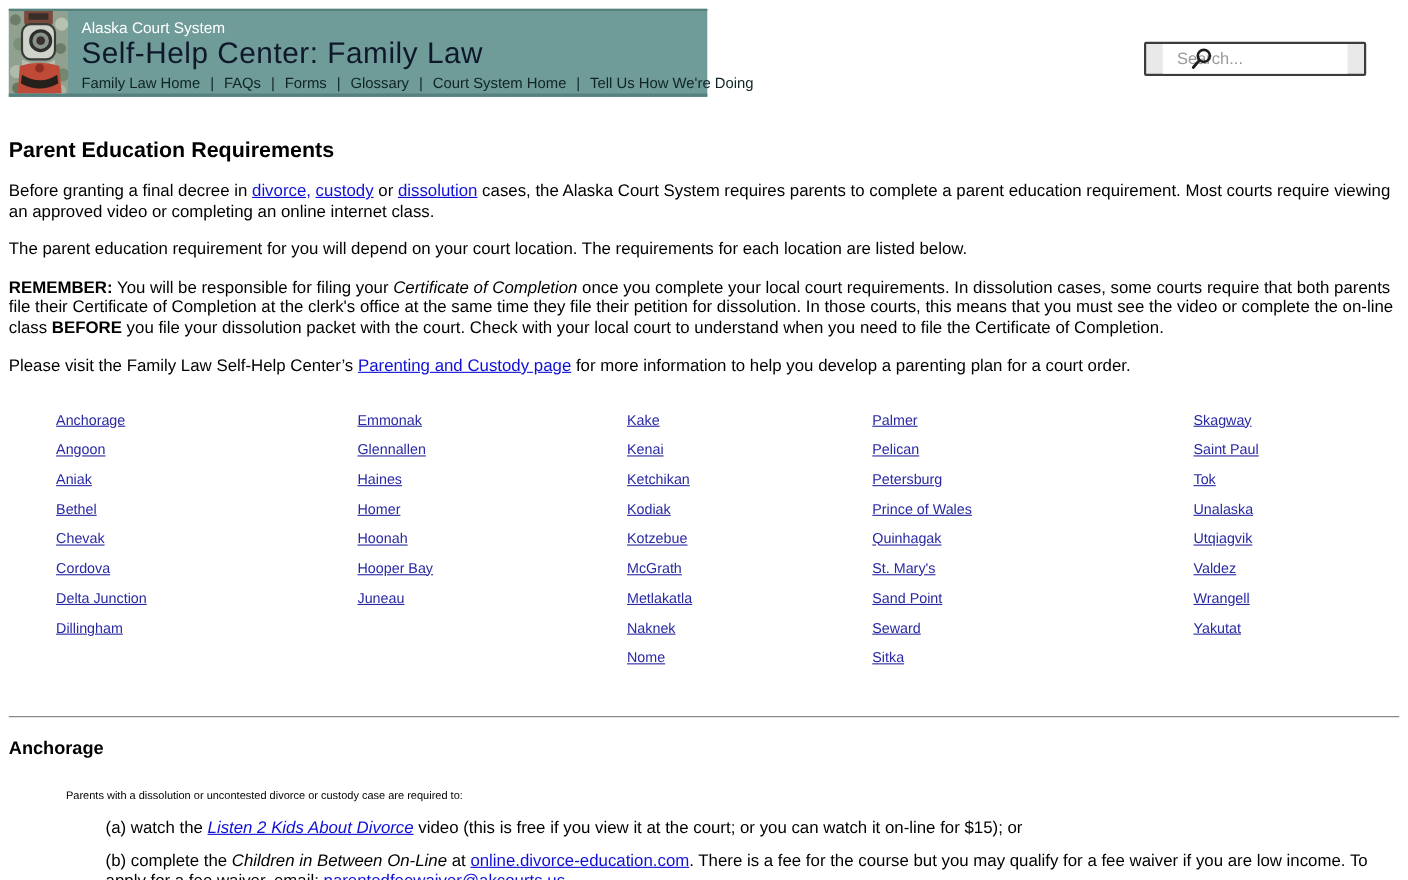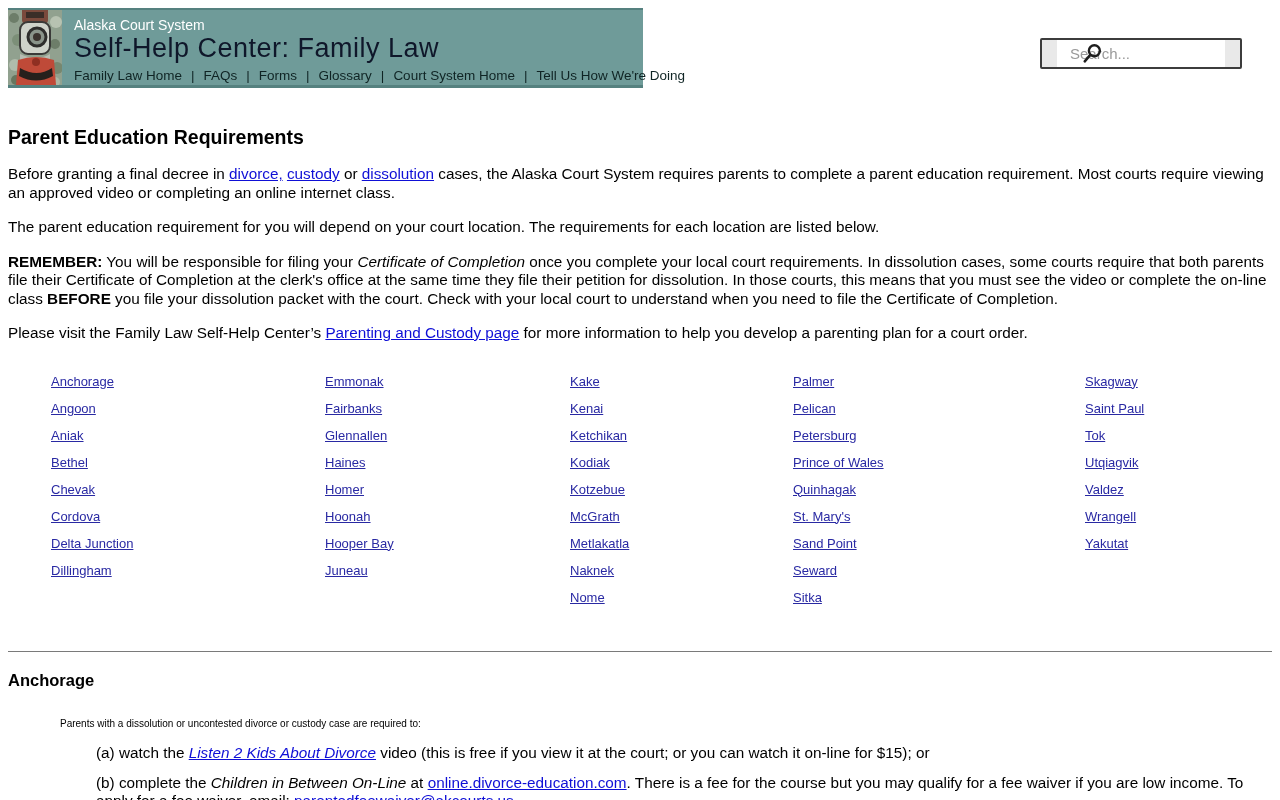--- a/index.html
+++ b/index.html
@@ -104,21 +104,20 @@
         <div class="city-cell"><a href="#">Angoon</a></div>
         <div class="city-cell"><a href="#">Aniak</a></div>
         <div class="city-cell"><a href="#">Bethel</a></div>
         <div class="city-cell"><a href="#">Chevak</a></div>
         <div class="city-cell"><a href="#">Cordova</a></div>
         <div class="city-cell"><a href="#">Delta Junction</a></div>
         <div class="city-cell"><a href="#">Dillingham</a></div>
       </div>
       <div>
         <div class="city-cell"><a href="#">Emmonak</a></div>
-        <div class="city-cell"><a href="#">Fairbanks</a></div>
         <div class="city-cell"><a href="#">Glennallen</a></div>
         <div class="city-cell"><a href="#">Haines</a></div>
         <div class="city-cell"><a href="#">Homer</a></div>
         <div class="city-cell"><a href="#">Hoonah</a></div>
         <div class="city-cell"><a href="#">Hooper Bay</a></div>
         <div class="city-cell"><a href="#">Juneau</a></div>
       </div>
       <div>
         <div class="city-cell"><a href="#">Kake</a></div>
         <div class="city-cell"><a href="#">Kenai</a></div>
@@ -138,20 +137,21 @@
         <div class="city-cell"><a href="#">Quinhagak</a></div>
         <div class="city-cell"><a href="#">St. Mary's</a></div>
         <div class="city-cell"><a href="#">Sand Point</a></div>
         <div class="city-cell"><a href="#">Seward</a></div>
         <div class="city-cell"><a href="#">Sitka</a></div>
       </div>
       <div>
         <div class="city-cell"><a href="#">Skagway</a></div>
         <div class="city-cell"><a href="#">Saint Paul</a></div>
         <div class="city-cell"><a href="#">Tok</a></div>
+        <div class="city-cell"><a href="#">Unalaska</a></div>
         <div class="city-cell"><a href="#">Utqiagvik</a></div>
         <div class="city-cell"><a href="#">Valdez</a></div>
         <div class="city-cell"><a href="#">Wrangell</a></div>
         <div class="city-cell"><a href="#">Yakutat</a></div>
       </div>
     </div>
 
   <hr class="divider">
 
   <div class="section-heading">Anchorage</div>

